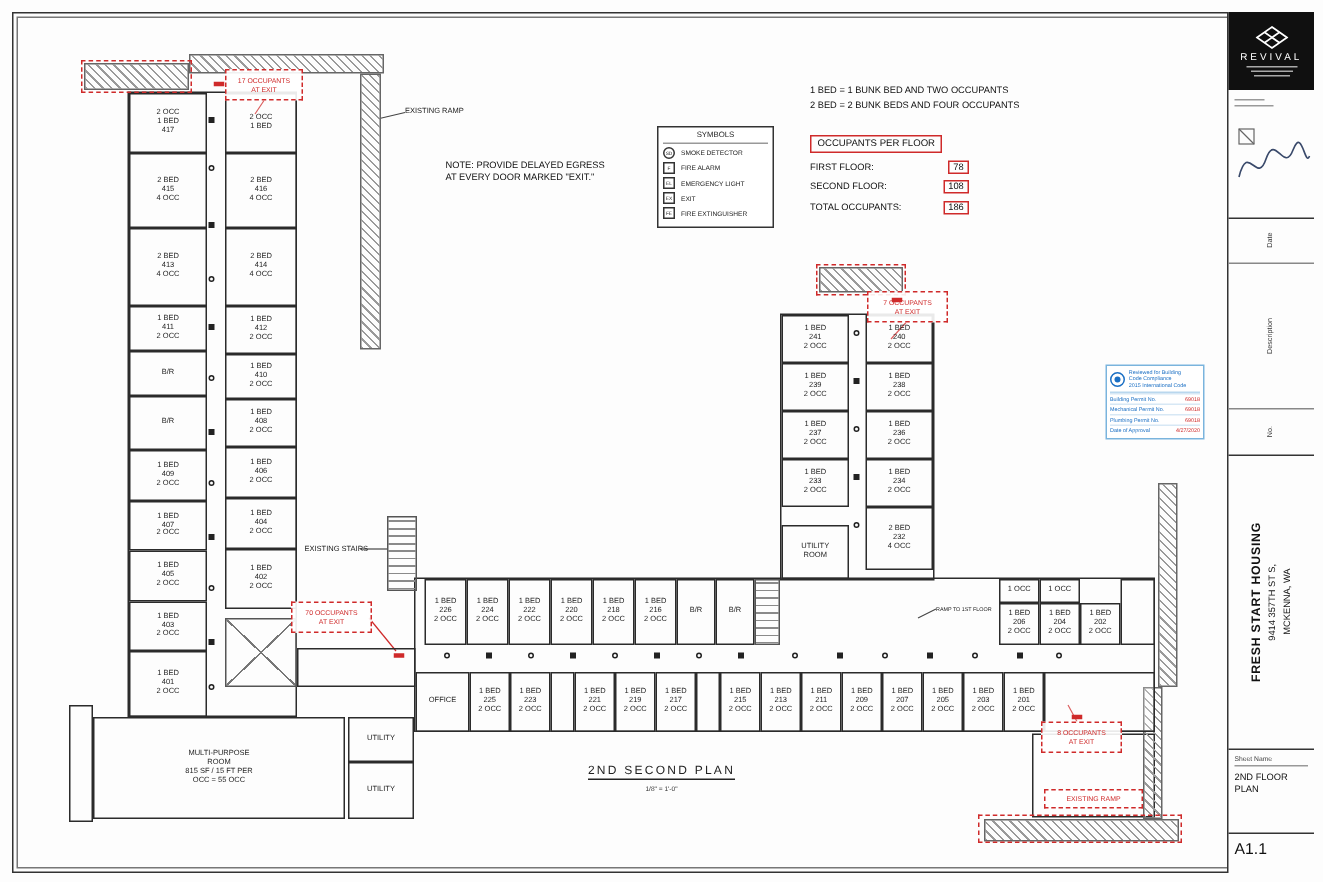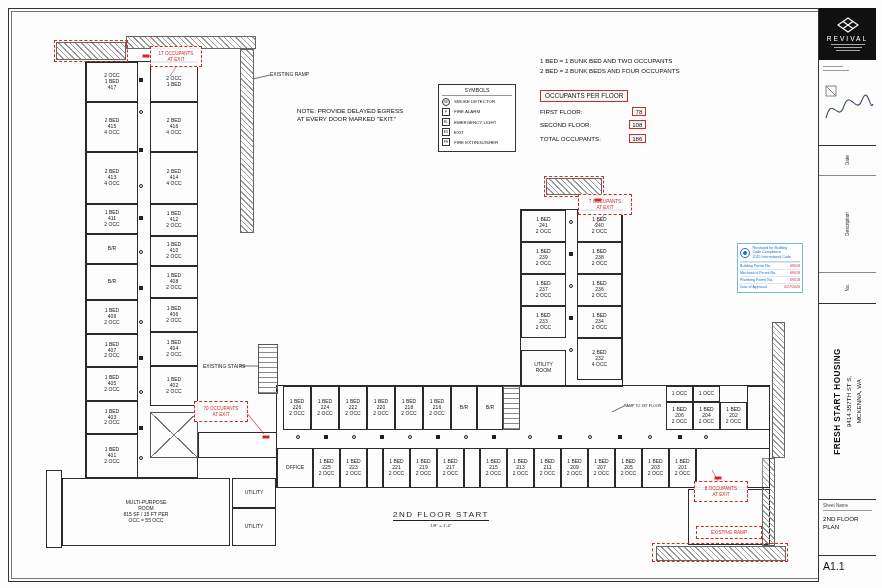--- a/index.html
+++ b/index.html
@@ -157,21 +157,21 @@
         <span class="sl">Plumbing Permit No.</span>
         <span class="sv">69018</span>
       </div>
       <div class="stamp-row">
         <span class="sl">Date of Approval</span>
         <span class="sv">4/27/2020</span>
       </div>
     </div>
 
     <div class="plan-title">
-      <div><span class="pt-main">2ND FLOOR START</span></div>
+      <div><span class="pt-main">2ND SECOND PLAN</span></div>
       <div class="pt-scale">1/8" = 1'-0"</div>
     </div>
   <div class="outline" style="left: 85px; top: 61px; width: 113px; height: 417px;"></div>
       <div class="outline" style="left: 520px; top: 209px; width: 103px; height: 178px;"></div>
       <div class="outline" style="left: 276px; top: 385px; width: 494px; height: 103px;"></div>
       <div class="outline" style="left: 198px; top: 432px; width: 79px; height: 26px;"></div>
       <div class="outline" style="left: 46px; top: 470px; width: 16px; height: 78px;"></div>
       <div class="outline" style="left: 688px; top: 489px; width: 82px; height: 56px;"></div>
       <div class="hatch" style="left: 56px; top: 42px; width: 70px; height: 18px;"></div>
       <div class="hatch" style="left: 126px; top: 36px; width: 130px; height: 13px;"></div>

